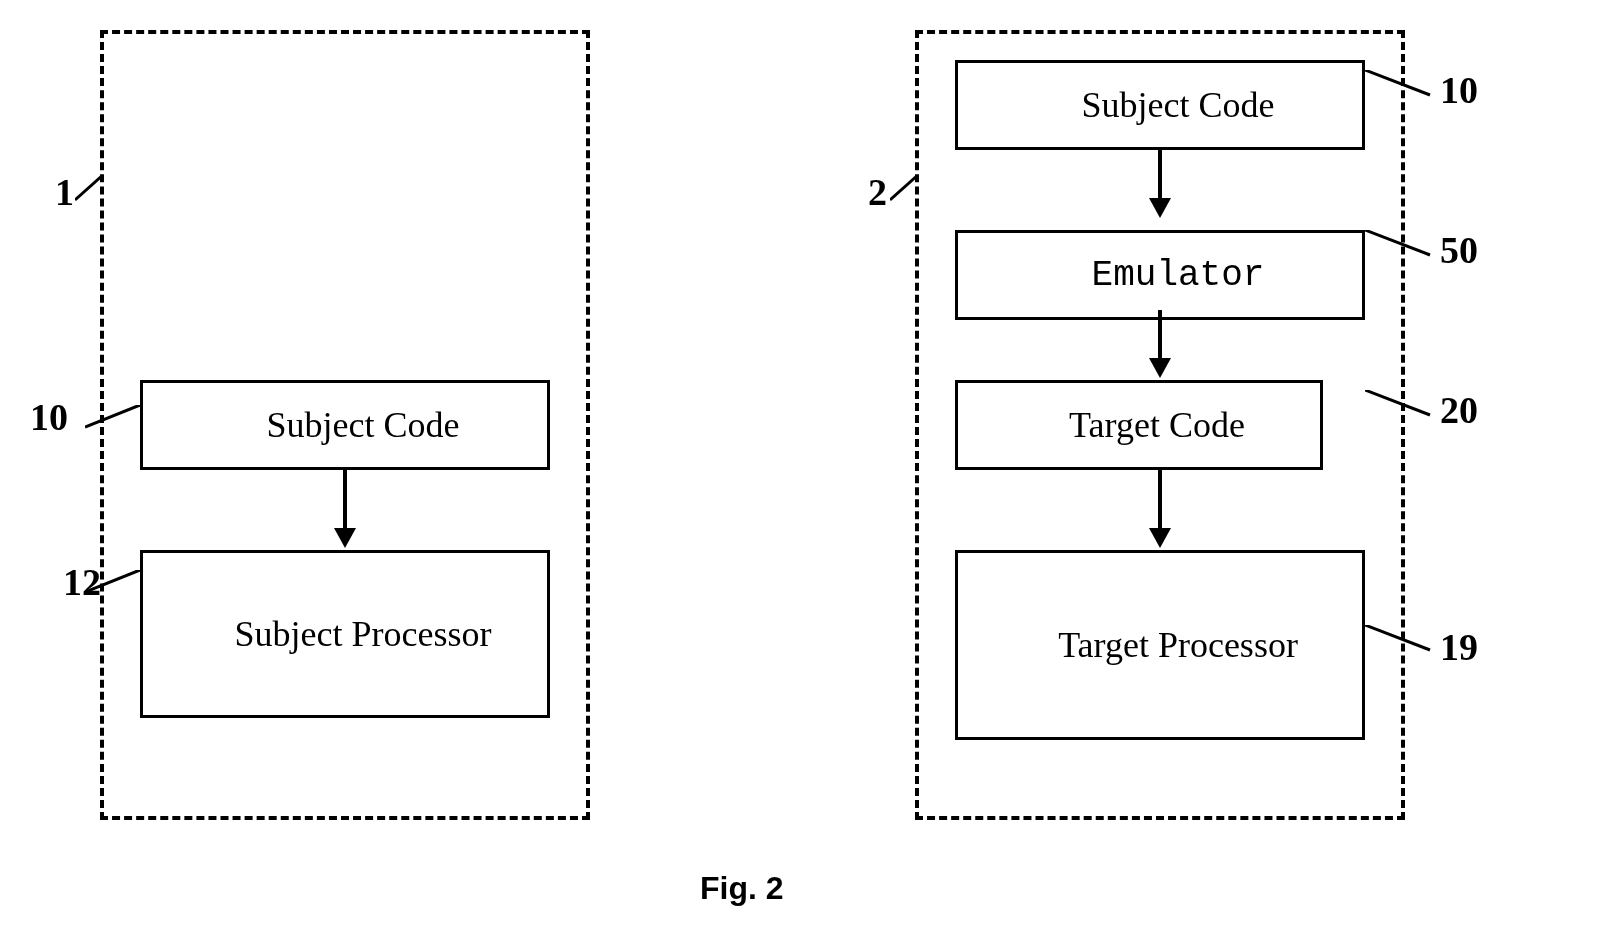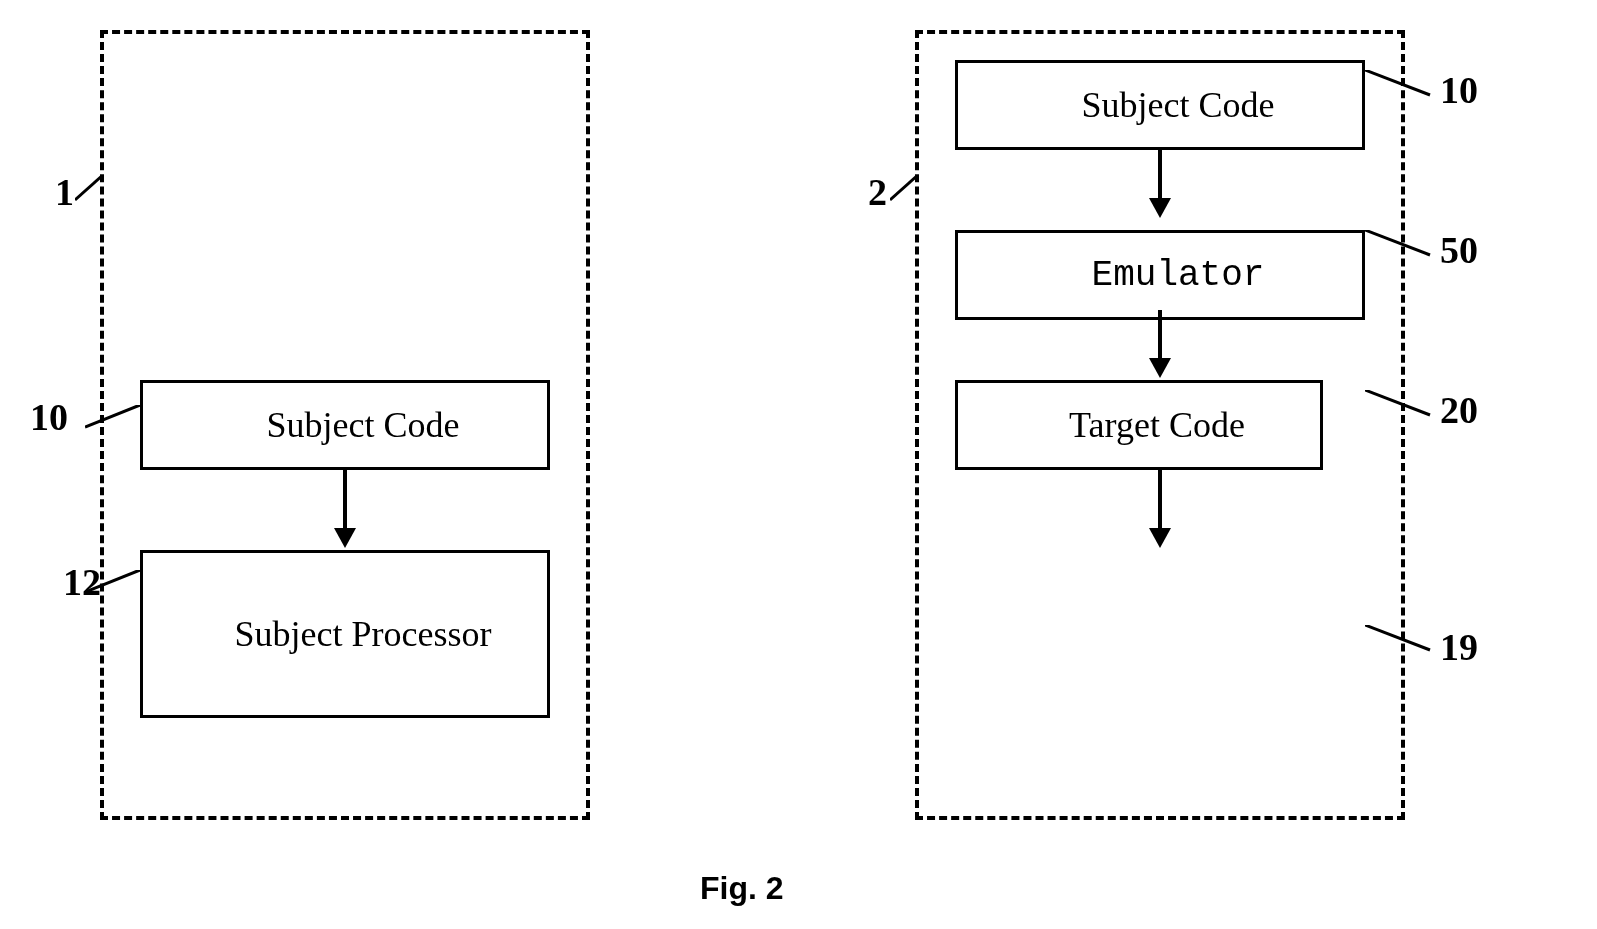--- a/index.html
+++ b/index.html
@@ -121,20 +121,23 @@
   <div class="label" style="left:1440px; top:388px;">20</div>
   <svg class="arrow" style="left:1365px; top:390px; width:70px; height:30px;">
     <line x1="0" y1="0" x2="65" y2="25" stroke="black" stroke-width="3"></line>
   </svg>
 
   <svg class="arrow" style="left:1145px; top:470px; width:30px; height:80px;">
     <line x1="15" y1="0" x2="15" y2="62" stroke="black" stroke-width="4"></line>
     <polygon points="15,78 4,58 26,58" fill="black"></polygon>
   </svg>
 
+  <div class="solid-box" style="left:955px; top:550px; width:410px; height:190px;">
+    <span>Target Processor</span>
+  </div>
   <div class="label" style="left:1440px; top:625px;">19</div>
   <svg class="arrow" style="left:1365px; top:625px; width:70px; height:30px;">
     <line x1="0" y1="0" x2="65" y2="25" stroke="black" stroke-width="3"></line>
   </svg>
 
   <div class="figure-caption" style="left:700px; top:870px;">Fig. 2</div>
 
 </div>
 
 </body></html>

